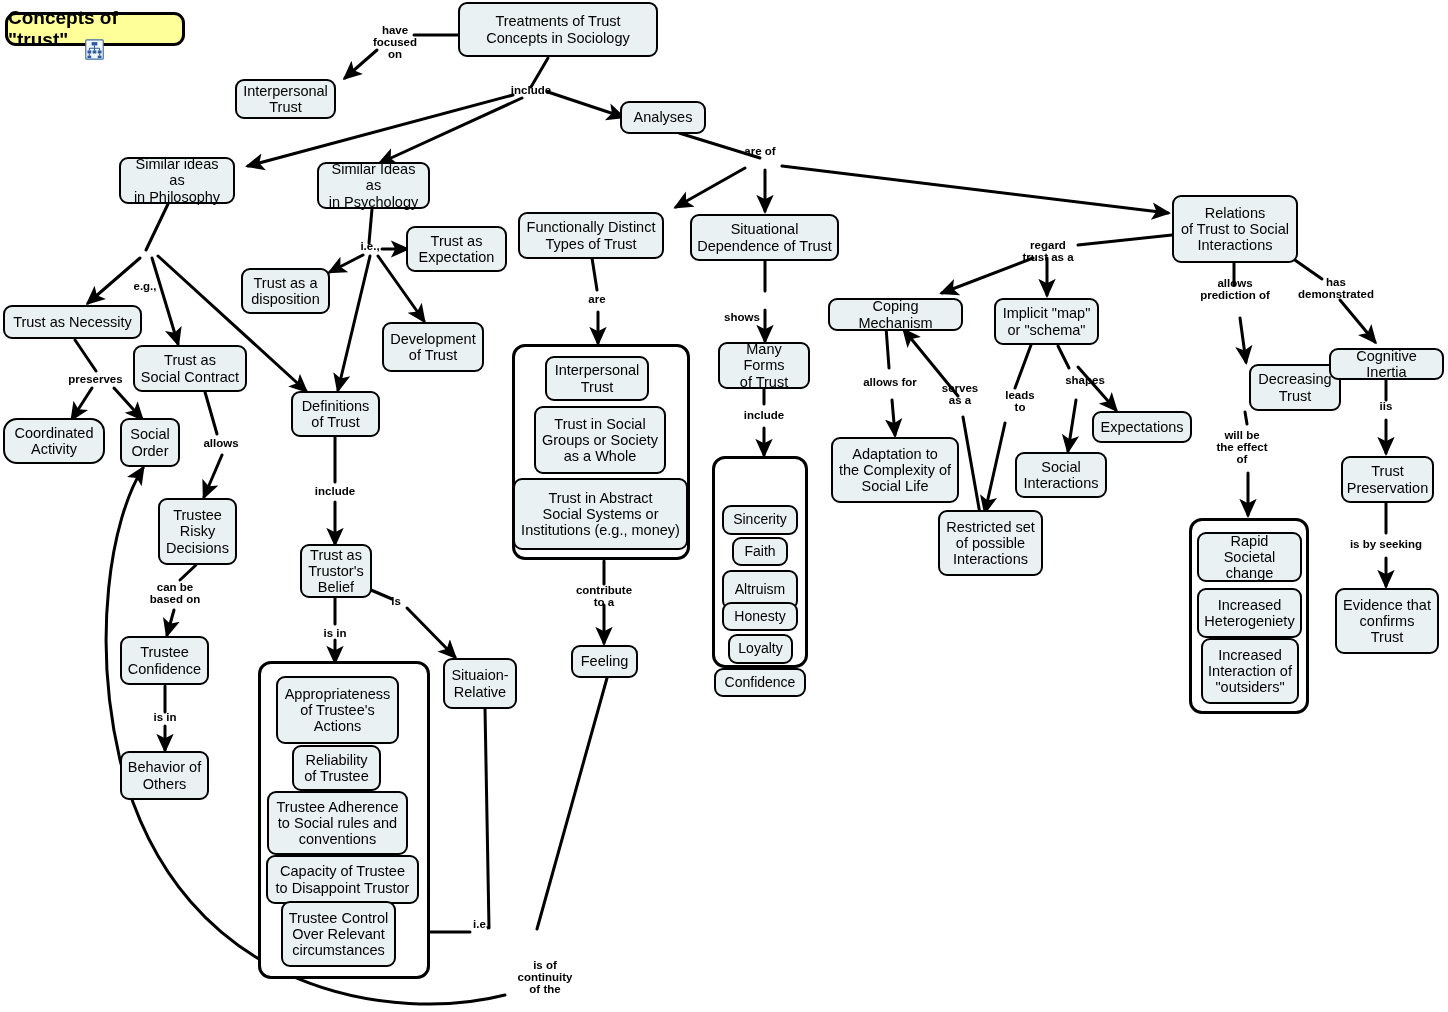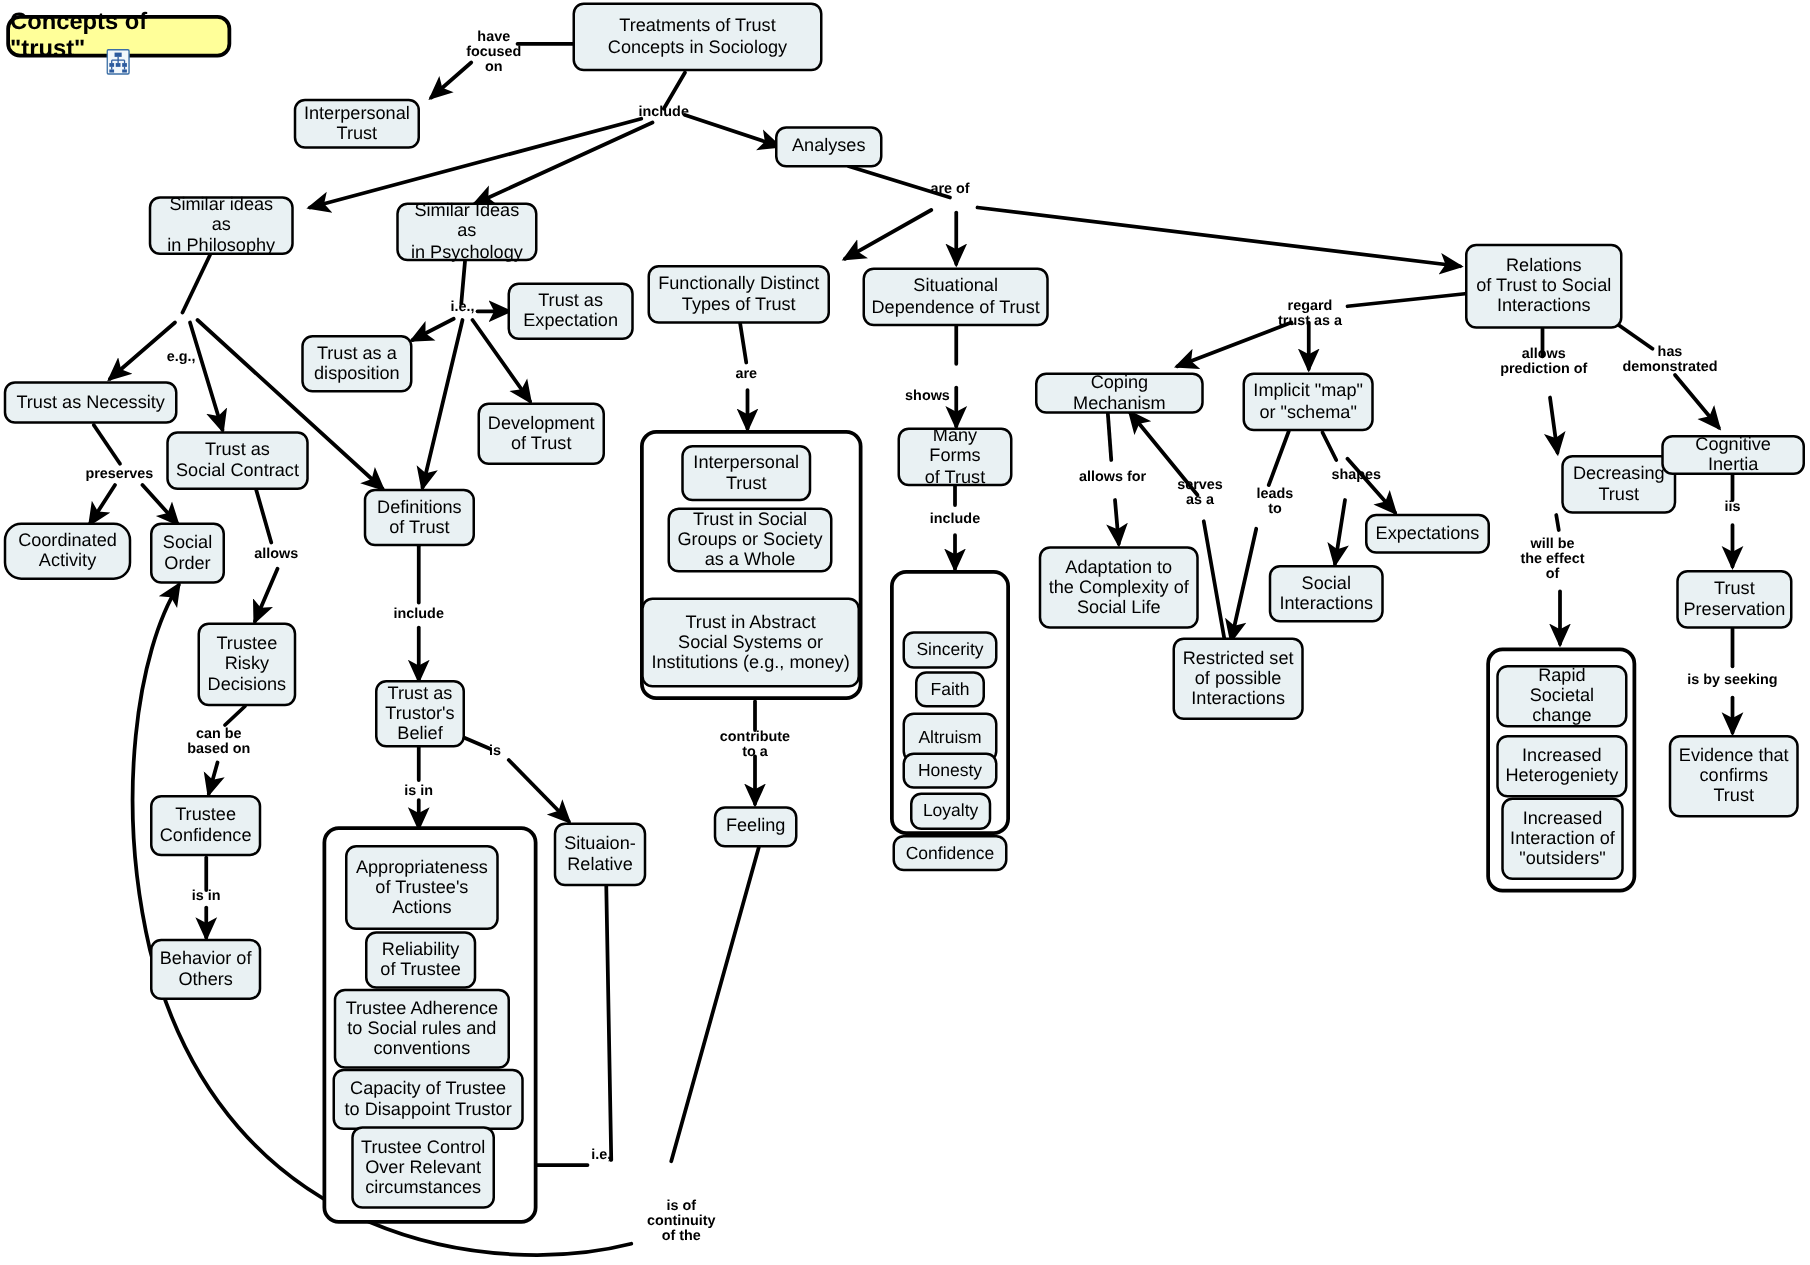--- a/index.html
+++ b/index.html
@@ -350,21 +350,21 @@
   <div class="node" style="left:518px;top:212px;width:146px;height:47px;white-space:pre-line;">
     <span>Functionally Distinct
 Types of Trust</span>
   </div>
 
   <div class="node" style="left:545px;top:356px;width:104px;height:45px;white-space:pre-line;">
     <span>Interpersonal
 Trust</span>
   </div>
 
-  <div class="node" style="left:534px;top:406px;width:132px;height:52px;white-space:pre-line;">
+  <div class="node" style="left:534px;top:406px;width:132px;height:68px;white-space:pre-line;">
     <span>Trust in Social
 Groups or Society
 as a Whole</span>
   </div>
 
   <div class="node" style="left:513px;top:478px;width:175px;height:72px;white-space:pre-line;">
     <span>Trust in Abstract
 Social Systems or
 Institutions (e.g., money)</span>
   </div>

